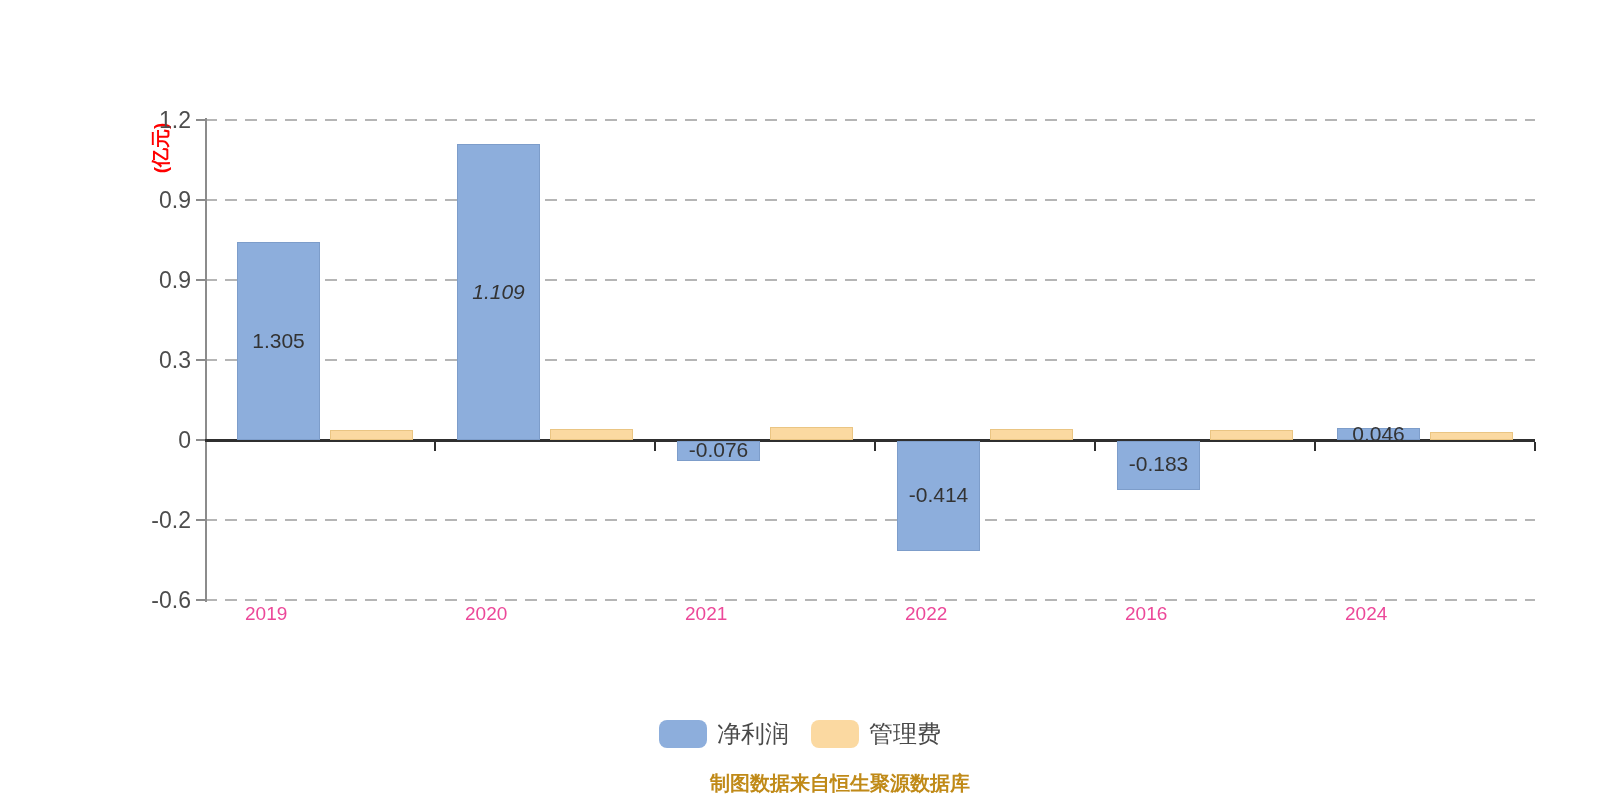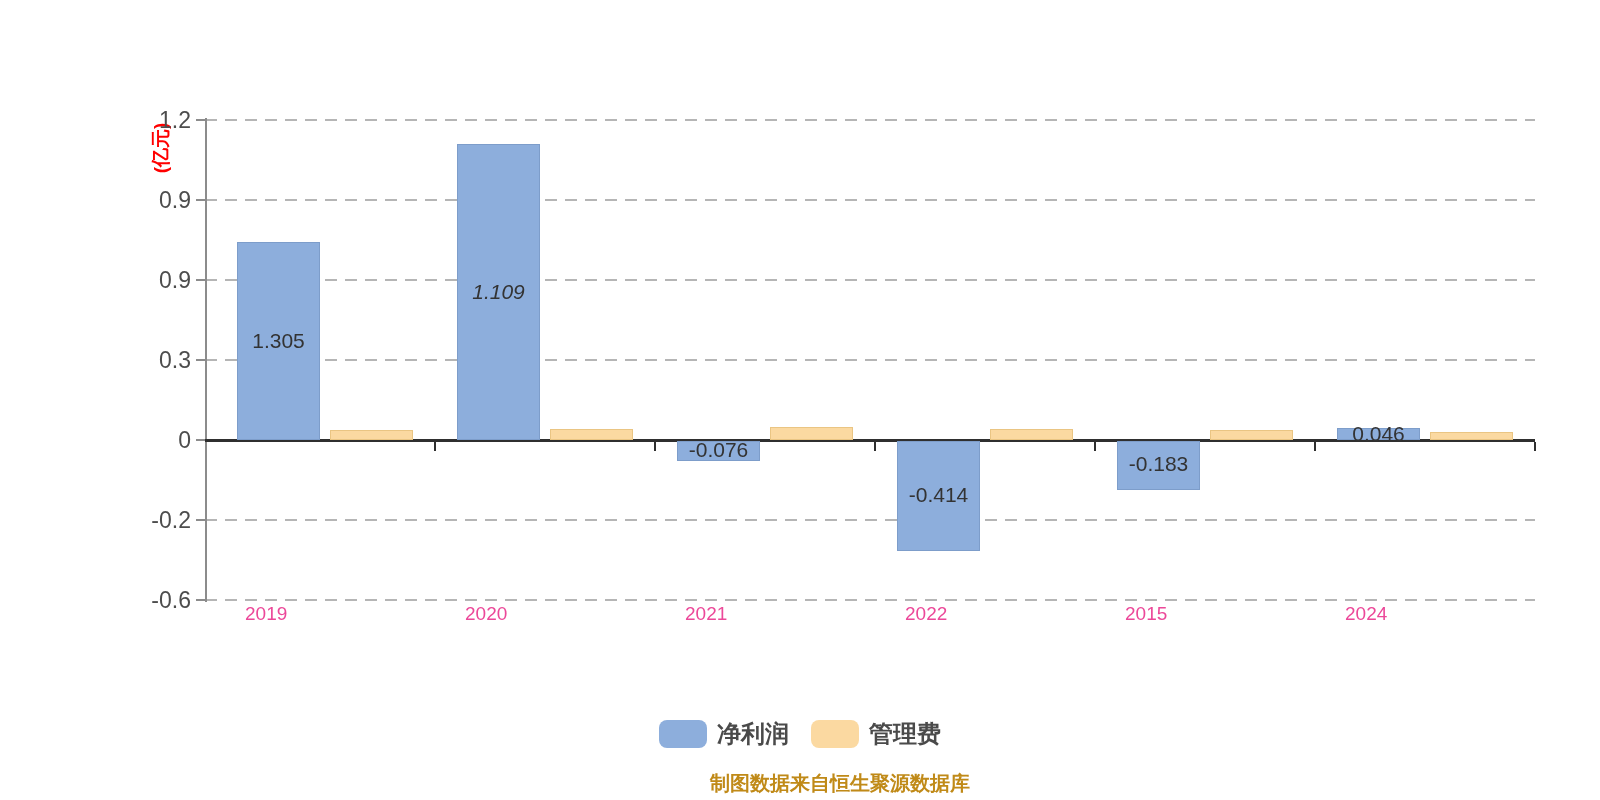--- a/index.html
+++ b/index.html
@@ -36,21 +36,21 @@
   .bar-value-label{
     position:absolute;transform:translate(-50%,-50%);font-size:21px;color:#333333;
     white-space:nowrap;
   }
   .legend{
     position:absolute;top:716px;left:0;width:1600px;height:36px;
     display:flex;justify-content:center;align-items:center;gap:22px;
   }
   .legend-item{display:flex;align-items:center;gap:10px;}
   .legend-swatch{width:48px;height:28px;border-radius:8px;}
-  .legend-label{font-size:24px;font-weight:700;color:#4a4a4a;}
+  .legend-label{font-size:24px;font-weight:400;color:#4a4a4a;}
   .footer{
     position:absolute;top:770px;left:0;width:1600px;text-align:center;
     font-size:20px;font-weight:bold;padding-left:40px;
   }
 </style>
 </head>
 <body>
 
 <div class="chart-root">
   <div class="y-unit" id="y-unit" style="color: rgb(255, 0, 0);">(亿元)</div>
@@ -91,21 +91,21 @@
       <div class="x-cat-label" style="left: 765px; top: 603px;">2021</div>
       <div class="bar" style="left: 677px; width: 83px; top: 441px; height: 20px; background: rgb(141, 174, 220); border: 1px solid rgb(125, 157, 202);"></div>
       <div class="bar-value-label" style="left: 718.5px; top: 450.135px;">-0.076</div>
       <div class="bar" style="left: 770px; width: 83px; top: 427px; height: 13px; background: rgb(251, 217, 161); border: 1px solid rgb(234, 197, 131);"></div>
       <div class="x-tick" style="left: 1094px; top: 442px;"></div>
       <div class="x-cat-label" style="left: 985px; top: 603px;">2022</div>
       <div class="bar" style="left: 897px; width: 83px; top: 441px; height: 110px; background: rgb(141, 174, 220); border: 1px solid rgb(125, 157, 202);"></div>
       <div class="bar-value-label" style="left: 938.5px; top: 495.207px;">-0.414</div>
       <div class="bar" style="left: 990px; width: 83px; top: 429px; height: 11px; background: rgb(251, 217, 161); border: 1px solid rgb(234, 197, 131);"></div>
       <div class="x-tick" style="left: 1314px; top: 442px;"></div>
-      <div class="x-cat-label" style="left: 1205px; top: 603px;">2015</div>
+      <div class="x-cat-label" style="left: 1205px; top: 603px;">2016</div>
       <div class="bar" style="left: 1117px; width: 83px; top: 441px; height: 49px; background: rgb(141, 174, 220); border: 1px solid rgb(125, 157, 202);"></div>
       <div class="bar-value-label" style="left: 1158.5px; top: 464.403px;">-0.183</div>
       <div class="bar" style="left: 1210px; width: 83px; top: 430px; height: 10px; background: rgb(251, 217, 161); border: 1px solid rgb(234, 197, 131);"></div>
       <div class="x-tick" style="left: 1534px; top: 442px;"></div>
       <div class="x-cat-label" style="left: 1425px; top: 603px;">2024</div>
       <div class="bar" style="left: 1337px; width: 83px; top: 428px; height: 12px; background: rgb(141, 174, 220); border: 1px solid rgb(125, 157, 202);"></div>
       <div class="bar-value-label" style="left: 1378.5px; top: 433.866px;">0.046</div>
       <div class="bar" style="left: 1430px; width: 83px; top: 432px; height: 8px; background: rgb(251, 217, 161); border: 1px solid rgb(234, 197, 131);"></div>
     </div>
   <div class="legend" id="legend">

